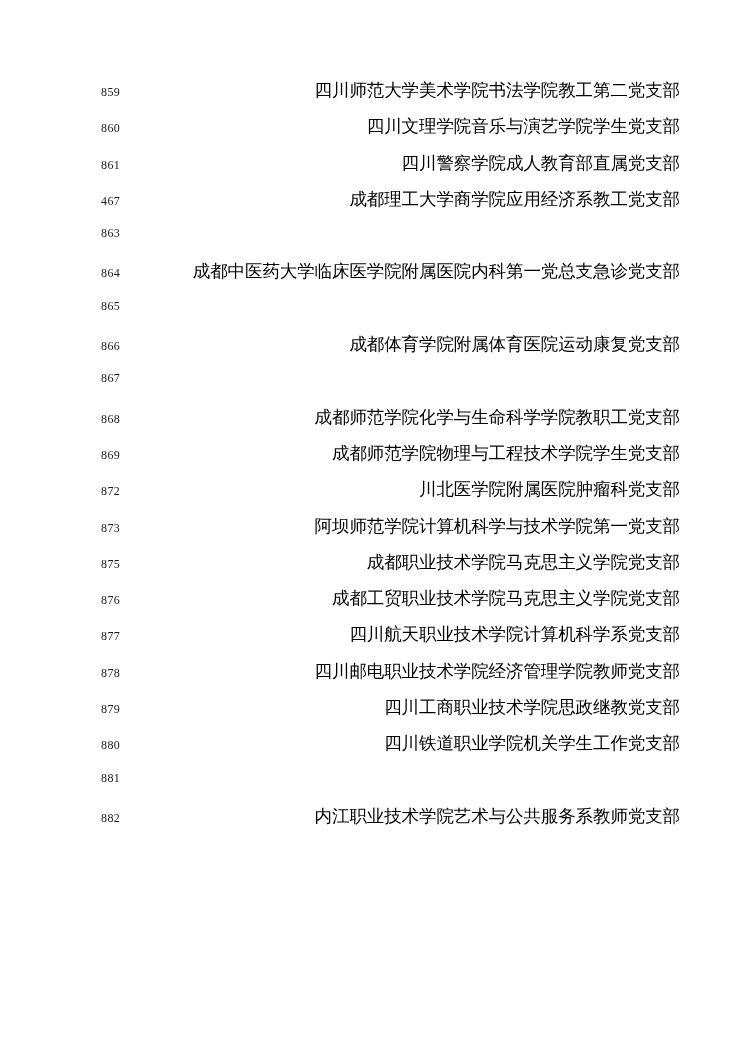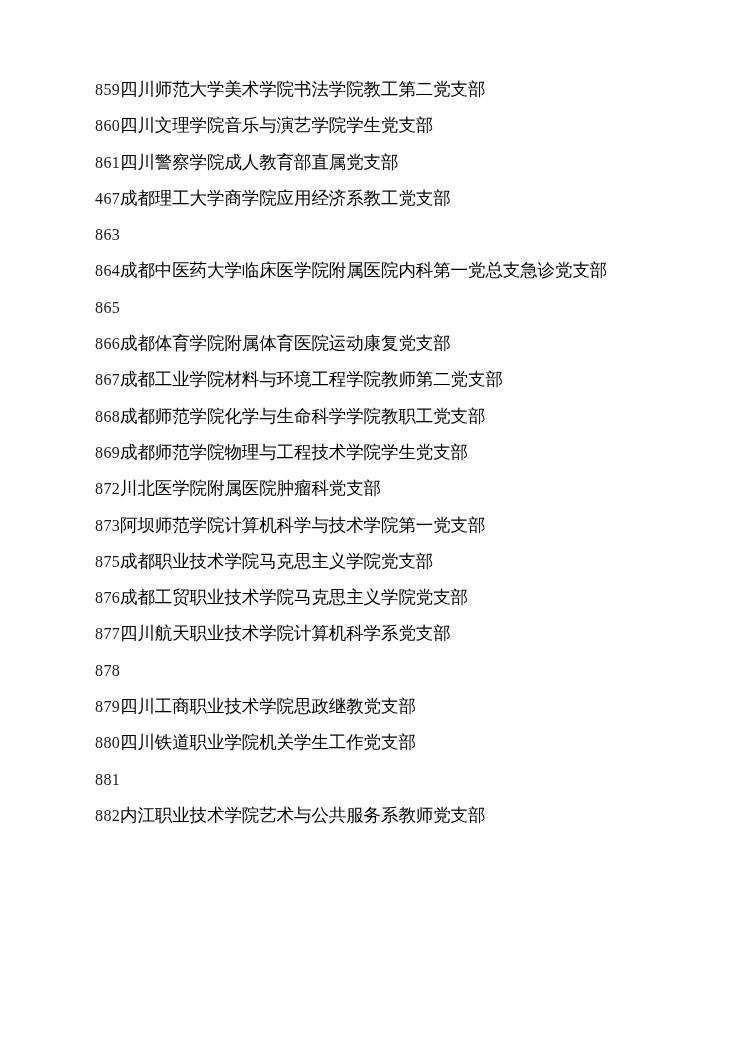--- a/index.html
+++ b/index.html
@@ -39,31 +39,31 @@
     height: 36.3px;
     width: 750px;
     box-sizing: border-box;
   }
 
   .item-index {
     width: 120px;
     flex: 0 0 120px;
     text-align: right;
     font-family: "Liberation Serif", "DejaVu Serif", serif;
-    font-size: 16px;
+    font-size: 12px;
     line-height: 1;
     letter-spacing: 0.3px;
     color: #1a1a1a;
     padding-right: 0px;
   }
 
   .item-name {
     flex: 1 1 auto;
-    text-align: left;
-    font-family: Liberation Mono, monospace;
+    text-align: right;
+    font-family: Liberation Serif, serif;
     font-size: 17.5px;
     line-height: 1;
     color: #000000;
     white-space: nowrap;
     padding-right: 70px;
     letter-spacing: -0.1px;
   }
 </style>
 </head>
 <body>
@@ -96,21 +96,20 @@
       </div>
       <div class="list-item">
         <div class="item-index">865</div>
       </div>
       <div class="list-item">
         <div class="item-index">866</div>
         <div class="item-name">成都体育学院附属体育医院运动康复党支部</div>
       </div>
       <div class="list-item">
         <div class="item-index">867</div>
-        <div class="item-name">成都工业学院材料与环境工程学院教师第二党支部</div>
       </div>
       <div class="list-item">
         <div class="item-index">868</div>
         <div class="item-name">成都师范学院化学与生命科学学院教职工党支部</div>
       </div>
       <div class="list-item">
         <div class="item-index">869</div>
         <div class="item-name">成都师范学院物理与工程技术学院学生党支部</div>
       </div>
       <div class="list-item">
@@ -128,20 +127,21 @@
       <div class="list-item">
         <div class="item-index">876</div>
         <div class="item-name">成都工贸职业技术学院马克思主义学院党支部</div>
       </div>
       <div class="list-item">
         <div class="item-index">877</div>
         <div class="item-name">四川航天职业技术学院计算机科学系党支部</div>
       </div>
       <div class="list-item">
         <div class="item-index">878</div>
+        <div class="item-name">四川邮电职业技术学院经济管理学院教师党支部</div>
       </div>
       <div class="list-item">
         <div class="item-index">879</div>
         <div class="item-name">四川工商职业技术学院思政继教党支部</div>
       </div>
       <div class="list-item">
         <div class="item-index">880</div>
         <div class="item-name">四川铁道职业学院机关学生工作党支部</div>
       </div>
       <div class="list-item">

